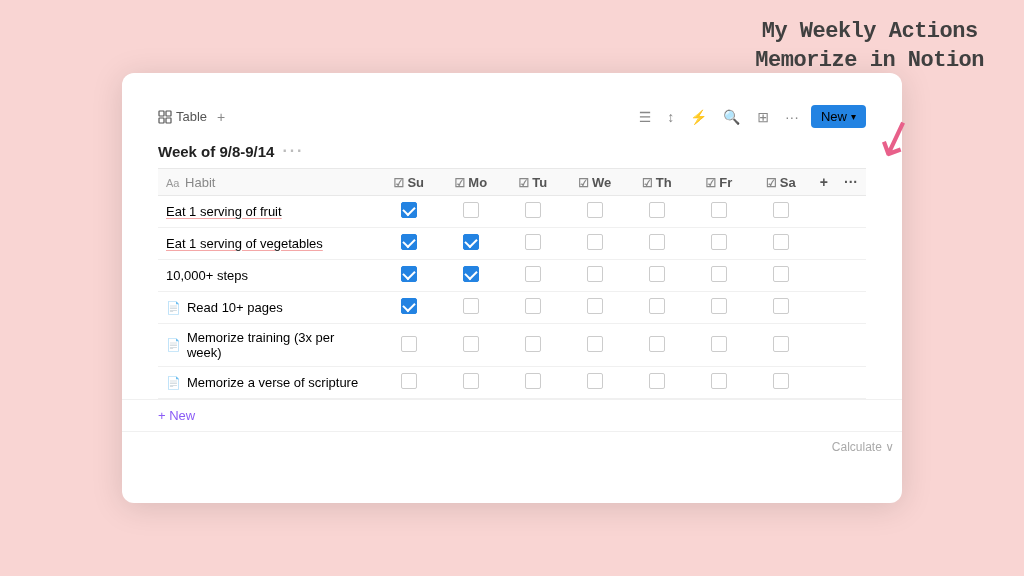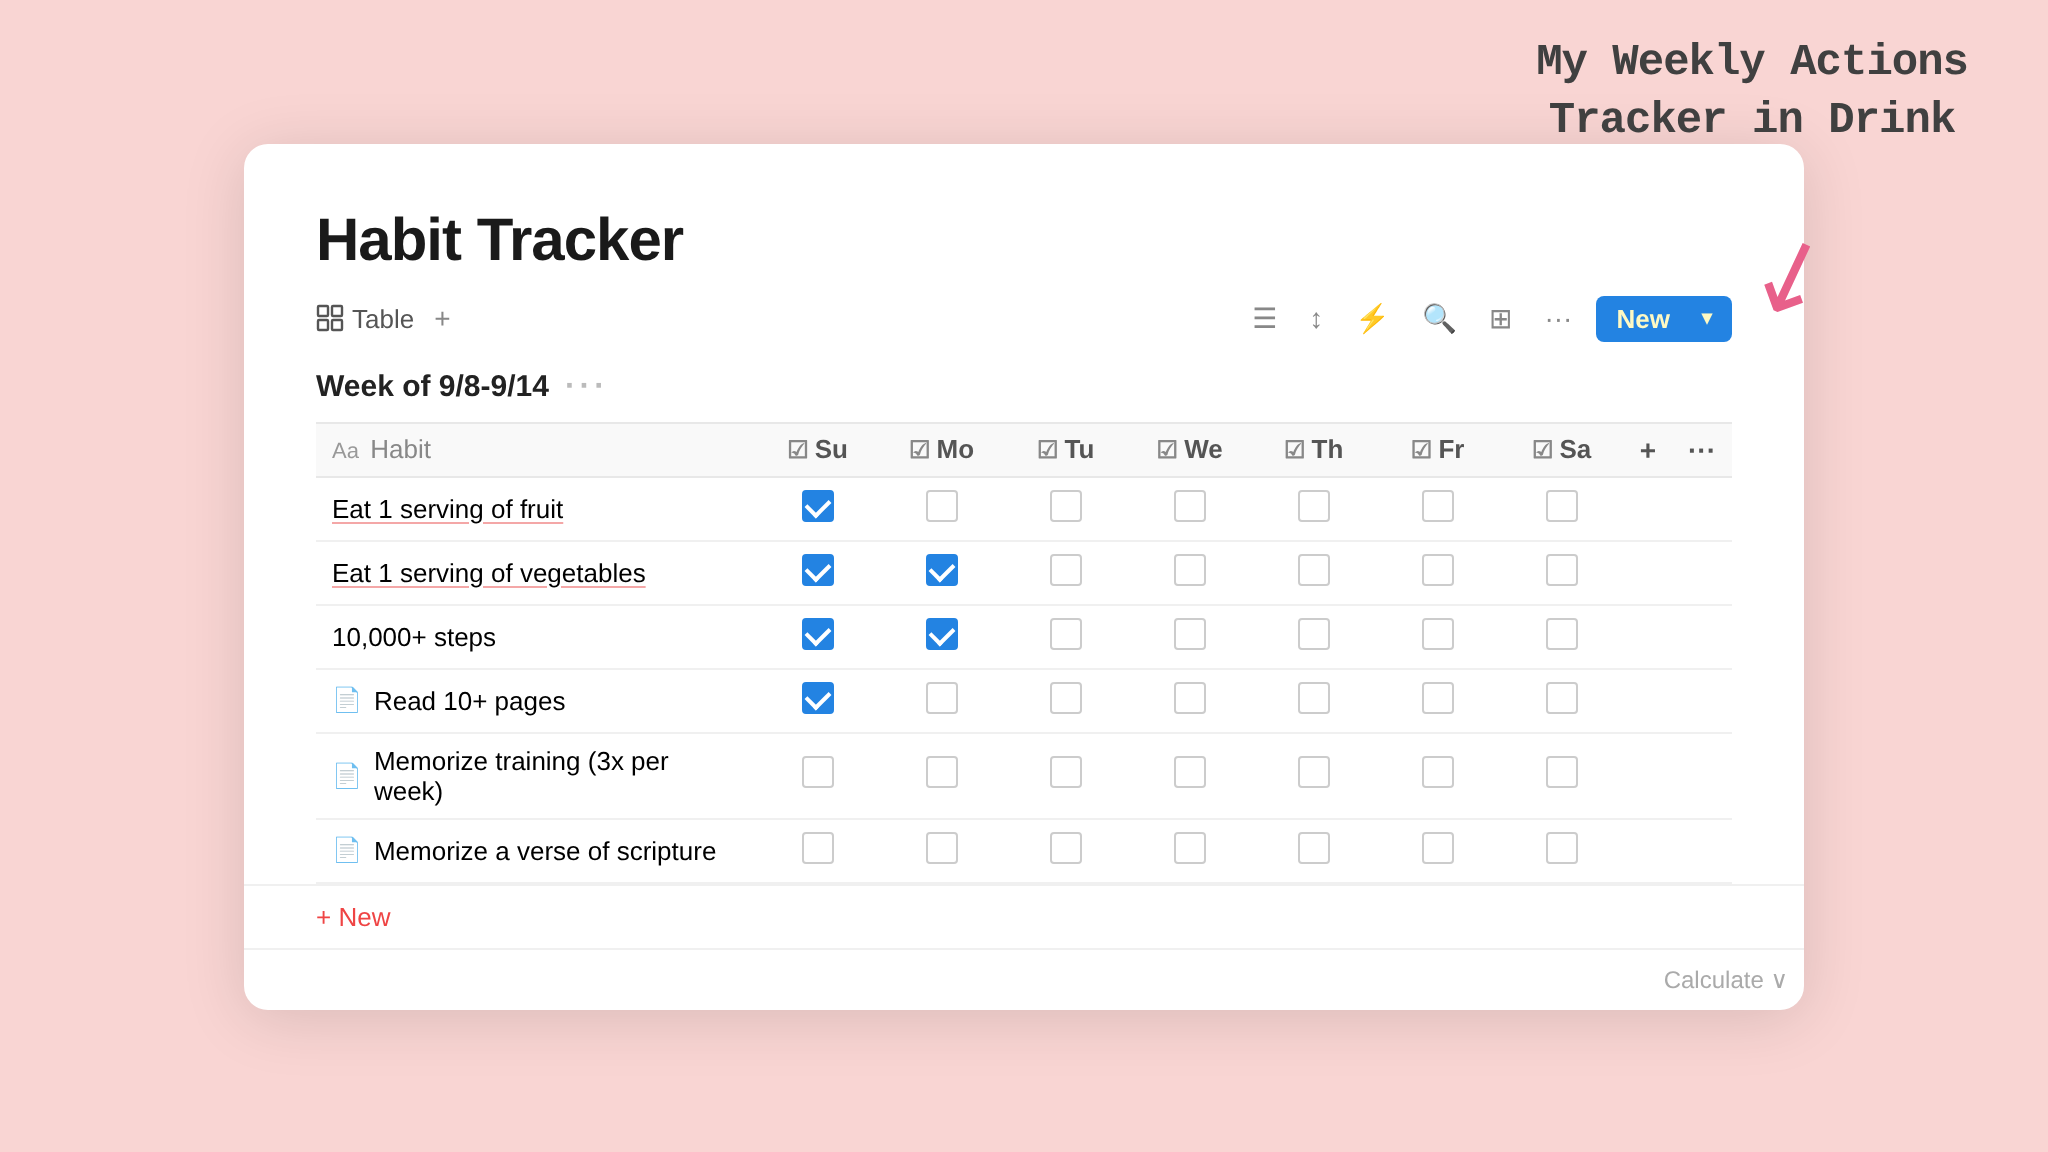--- a/index.html
+++ b/index.html
@@ -96,30 +96,30 @@
       border: none;
       cursor: pointer;
       color: #888;
       font-size: 14px;
       padding: 2px 4px;
       border-radius: 3px;
     }
 
     .new-btn {
       background: #2383e2;
-      color: #fef9c3;
+      color: #000000;
       border: none;
       border-radius: 4px;
       padding: 4px 10px;
       font-size: 13px;
-      font-weight: 700;
+      font-weight: 400;
       cursor: pointer;
       display: flex;
       align-items: center;
-      gap: 16px;
+      gap: 4px;
     }
 
     .new-btn-chevron {
       font-size: 10px;
     }
 
     .section-header {
       display: flex;
       align-items: center;
       gap: 8px;
@@ -199,21 +199,21 @@
       border-left: none;
       transform: rotate(45deg);
     }
 
     .add-new-row {
       display: flex;
       align-items: center;
       gap: 6px;
       padding: 8px 36px;
       font-size: 13px;
-      color: #ef4444;
+      color: #8b5cf6;
       cursor: pointer;
       border-top: 1px solid #f0f0f0;
     }
 
     .col-plus, .col-dots {
       color: #bbb;
       font-size: 14px;
       text-align: center;
       min-width: 24px;
     }
@@ -237,29 +237,28 @@
       font-size: 11px;
       color: #999;
       margin-right: 2px;
     }
   </style>
 </head>
 <body>
 
 <div class="annotation">
   <span>My Weekly Actions</span><br>
-  <span>Tracker in Drink</span>
+  <span>Memorize in Notion</span>
 </div>
 
 <div class="arrow-annotation">↙</div>
 
 <div class="notion-window">
   <div class="notion-inner">
 
-    <div class="page-title">Habit Tracker</div>
 
     <div class="toolbar">
       <div class="toolbar-left">
         <span class="table-icon">
           <svg width="14" height="14" viewBox="0 0 14 14" fill="none" xmlns="http://www.w3.org/2000/svg">
             <rect x="1" y="1" width="5" height="5" rx="0.5" stroke="#555" stroke-width="1.2"></rect>
             <rect x="8" y="1" width="5" height="5" rx="0.5" stroke="#555" stroke-width="1.2"></rect>
             <rect x="1" y="8" width="5" height="5" rx="0.5" stroke="#555" stroke-width="1.2"></rect>
             <rect x="8" y="8" width="5" height="5" rx="0.5" stroke="#555" stroke-width="1.2"></rect>
           </svg>

